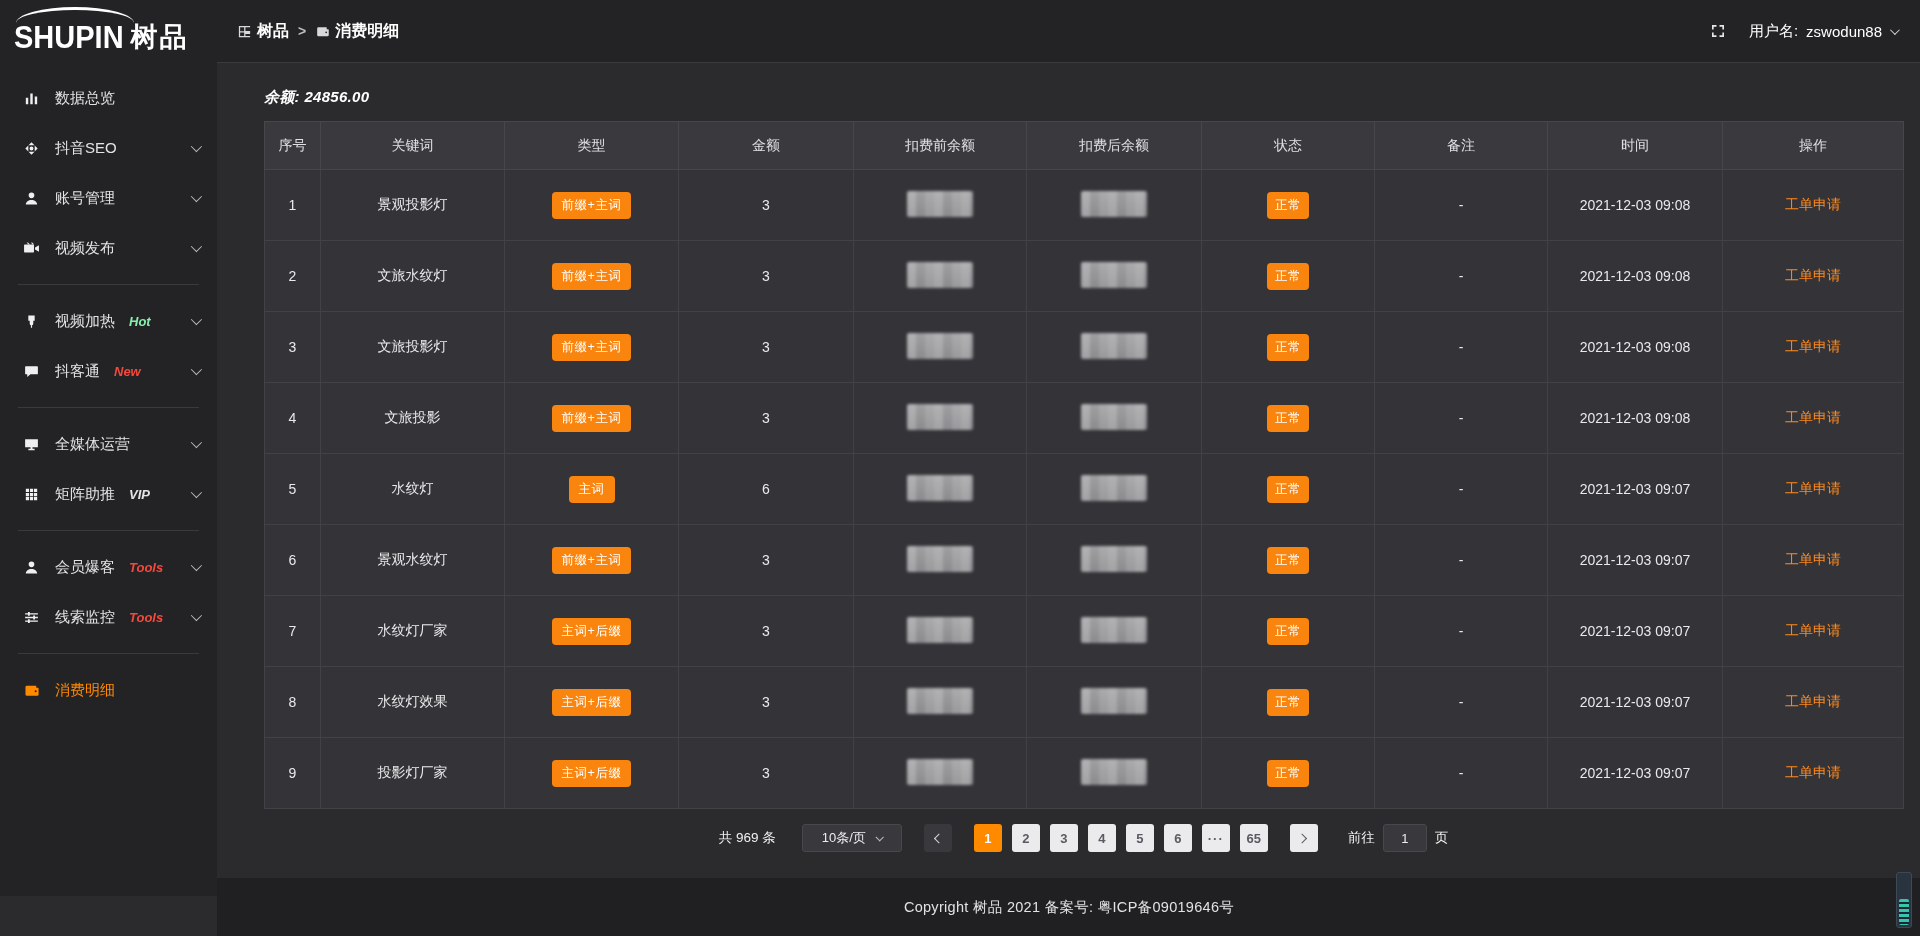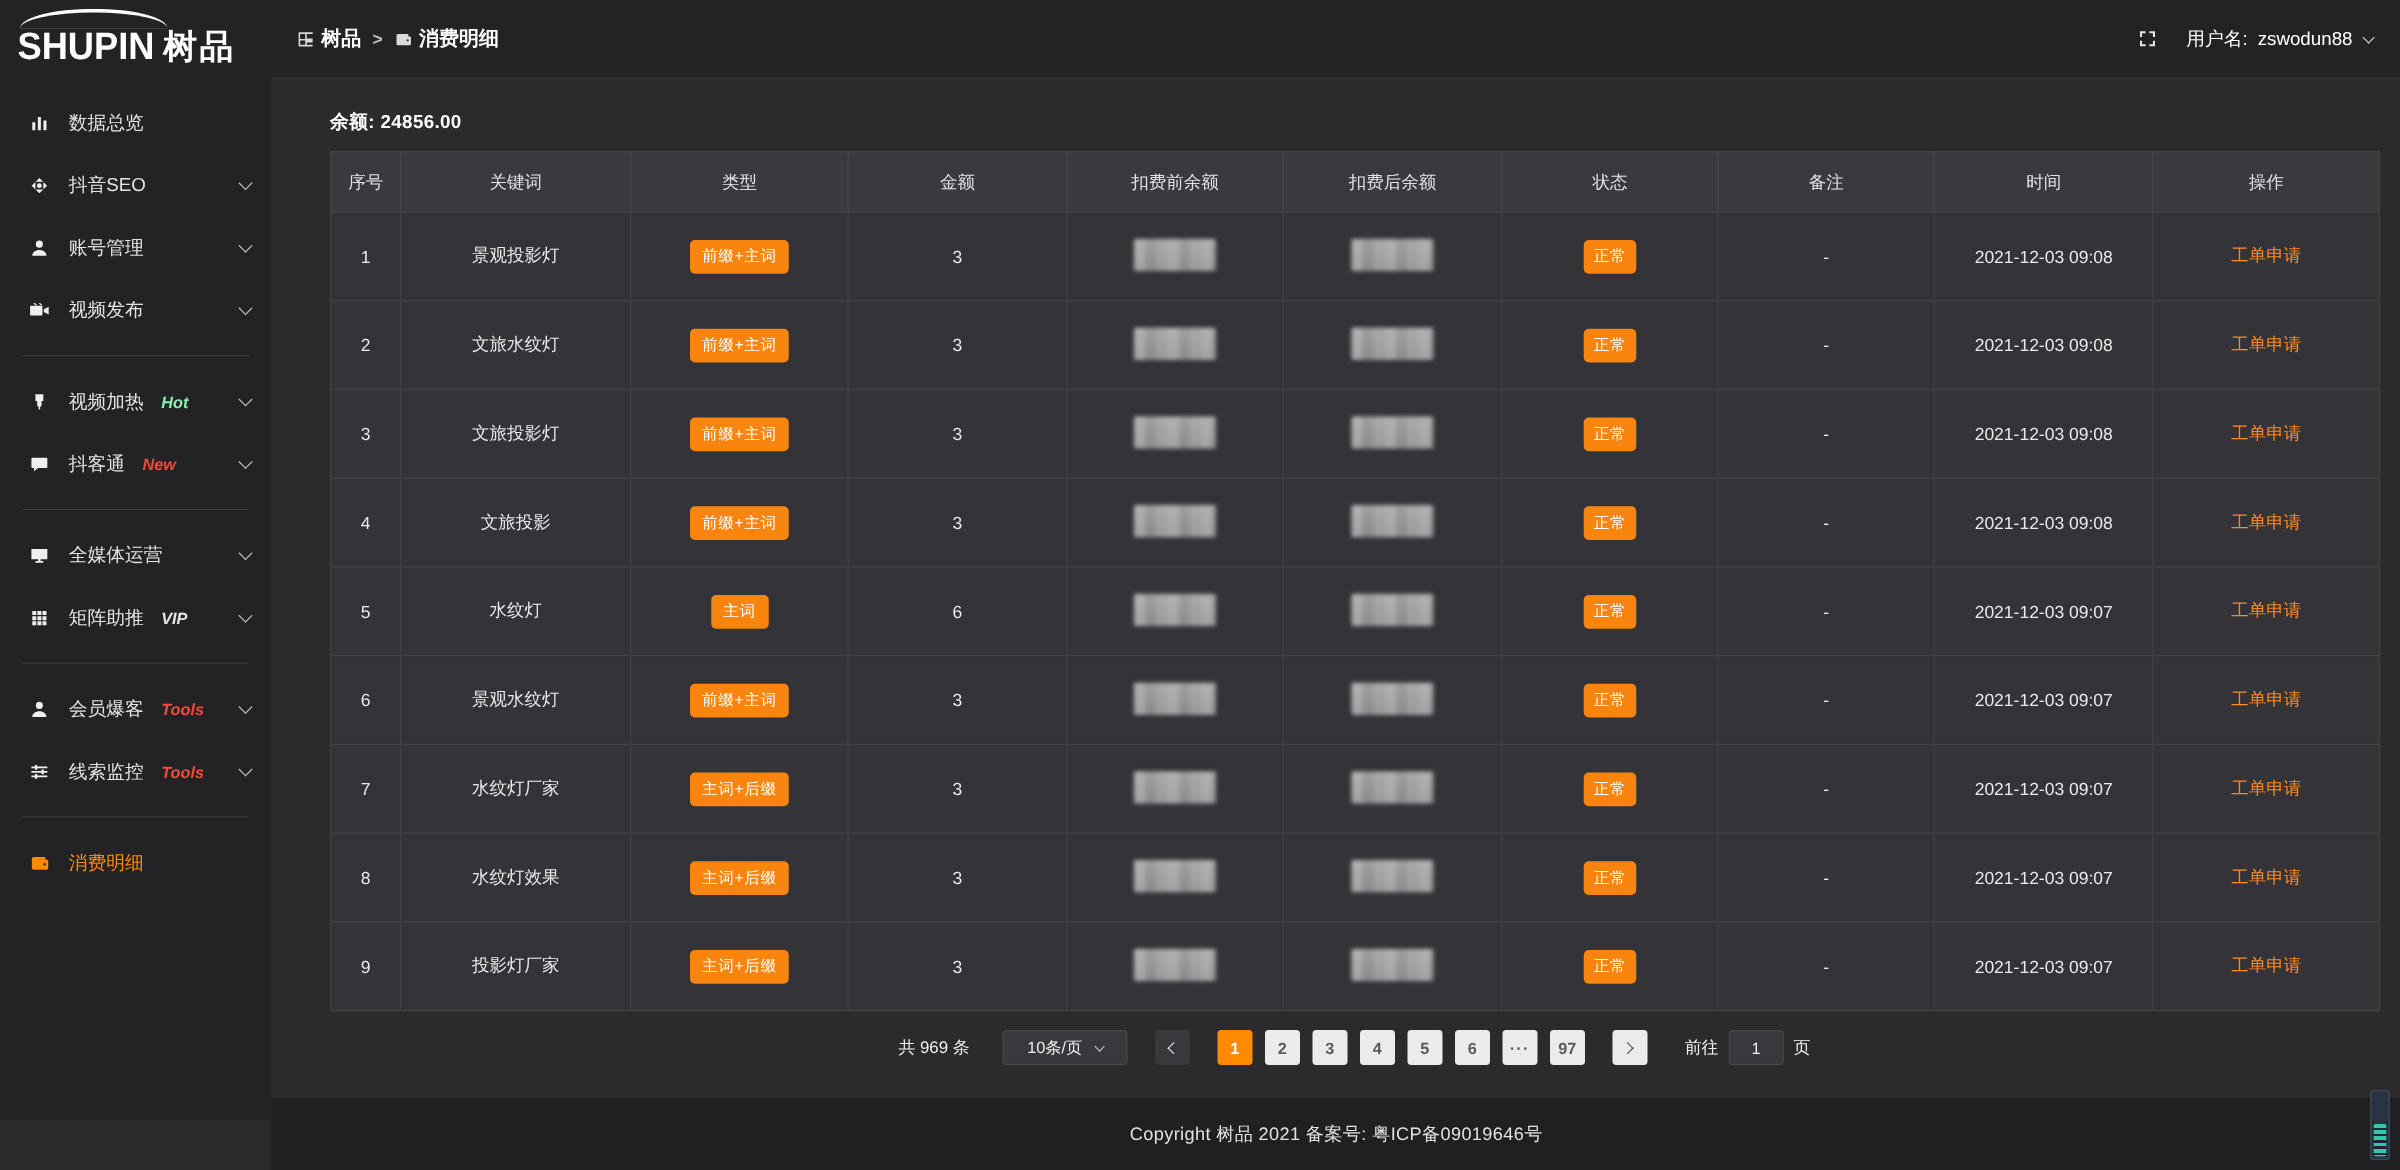--- a/index.html
+++ b/index.html
@@ -38,21 +38,21 @@
   .crumb .icn svg { width:15px; height:15px; fill:#d9d9dc; }
   .crumb-sep { color:#bfbfc3; font-size:14px; font-weight:bold; }
   .topbar-right { margin-left:auto; display:flex; align-items:center; gap:22px; }
   .fs-btn { width:18px; height:18px; display:inline-flex; cursor:pointer; }
   .fs-btn svg { width:18px; height:18px; fill:#e6e6e8; }
   .user-box { display:flex; align-items:center; gap:8px; color:#fff; font-size:15px; cursor:pointer; }
   .user-chev { width:7px; height:7px; border-right:1.5px solid #d0d0d4; border-bottom:1.5px solid #d0d0d4; transform:rotate(45deg) translateY(-2px); }
 
   
   .content { flex:1; background:#2b2b2e; padding:25px 17px 0 47px; overflow:hidden; }
-  .balance { font-size:15px; font-weight:bold; color:#fff; margin-bottom:14px; letter-spacing:.3px; }
+  .balance { font-size:15px; font-weight:bold; color:#fff; margin-bottom:14px; letter-spacing:.3px;font-style:italic; }
 
   table.data { width:1639px; table-layout:fixed; border-collapse:collapse; background:#333338; border:1px solid #47474b; }
   table.data th { height:48px; background:#39393e; color:#e1e1e4; font-size:14px; font-weight:normal; border:1px solid #47474b; }
   table.data td { height:71px; text-align:center; vertical-align:middle; font-size:14px; color:#eaeaec; border:1px solid #424246; }
   .badge { display:inline-block; background:#fa850e; color:#fff; font-size:12.5px; padding:5px 10px; border-radius:4px; letter-spacing:.5px; }
   .badge.status { padding:5px 8px; }
   .blur-block { display:inline-block; width:66px; height:26px; border-radius:2px;
     background:
       repeating-linear-gradient(90deg, rgba(255,255,255,.38) 0 9px, rgba(255,255,255,.18) 9px 18px, rgba(255,255,255,.30) 18px 27px),
       linear-gradient(180deg,#9a9a9c 0%,#7e7e82 100%);
@@ -398,21 +398,21 @@
           <span class="arr-chev arr-left"></span>
         </div>
       <div id="page-buttons" style="display:flex;gap:10px;">
           <div class="pg-btn num active">1</div>
           <div class="pg-btn num">2</div>
           <div class="pg-btn num">3</div>
           <div class="pg-btn num">4</div>
           <div class="pg-btn num">5</div>
           <div class="pg-btn num">6</div>
           <div class="pg-btn more">···</div>
-          <div class="pg-btn num">97</div>
+          <div class="pg-btn num">65</div>
         </div>
       <div class="pg-btn num">
           <span class="arr-chev arr-right"></span>
         </div>
       <div class="goto">
         <span>前往</span>
         <input class="goto-input" value="1" style="">
         <span>页</span>
       </div>
     </div>

